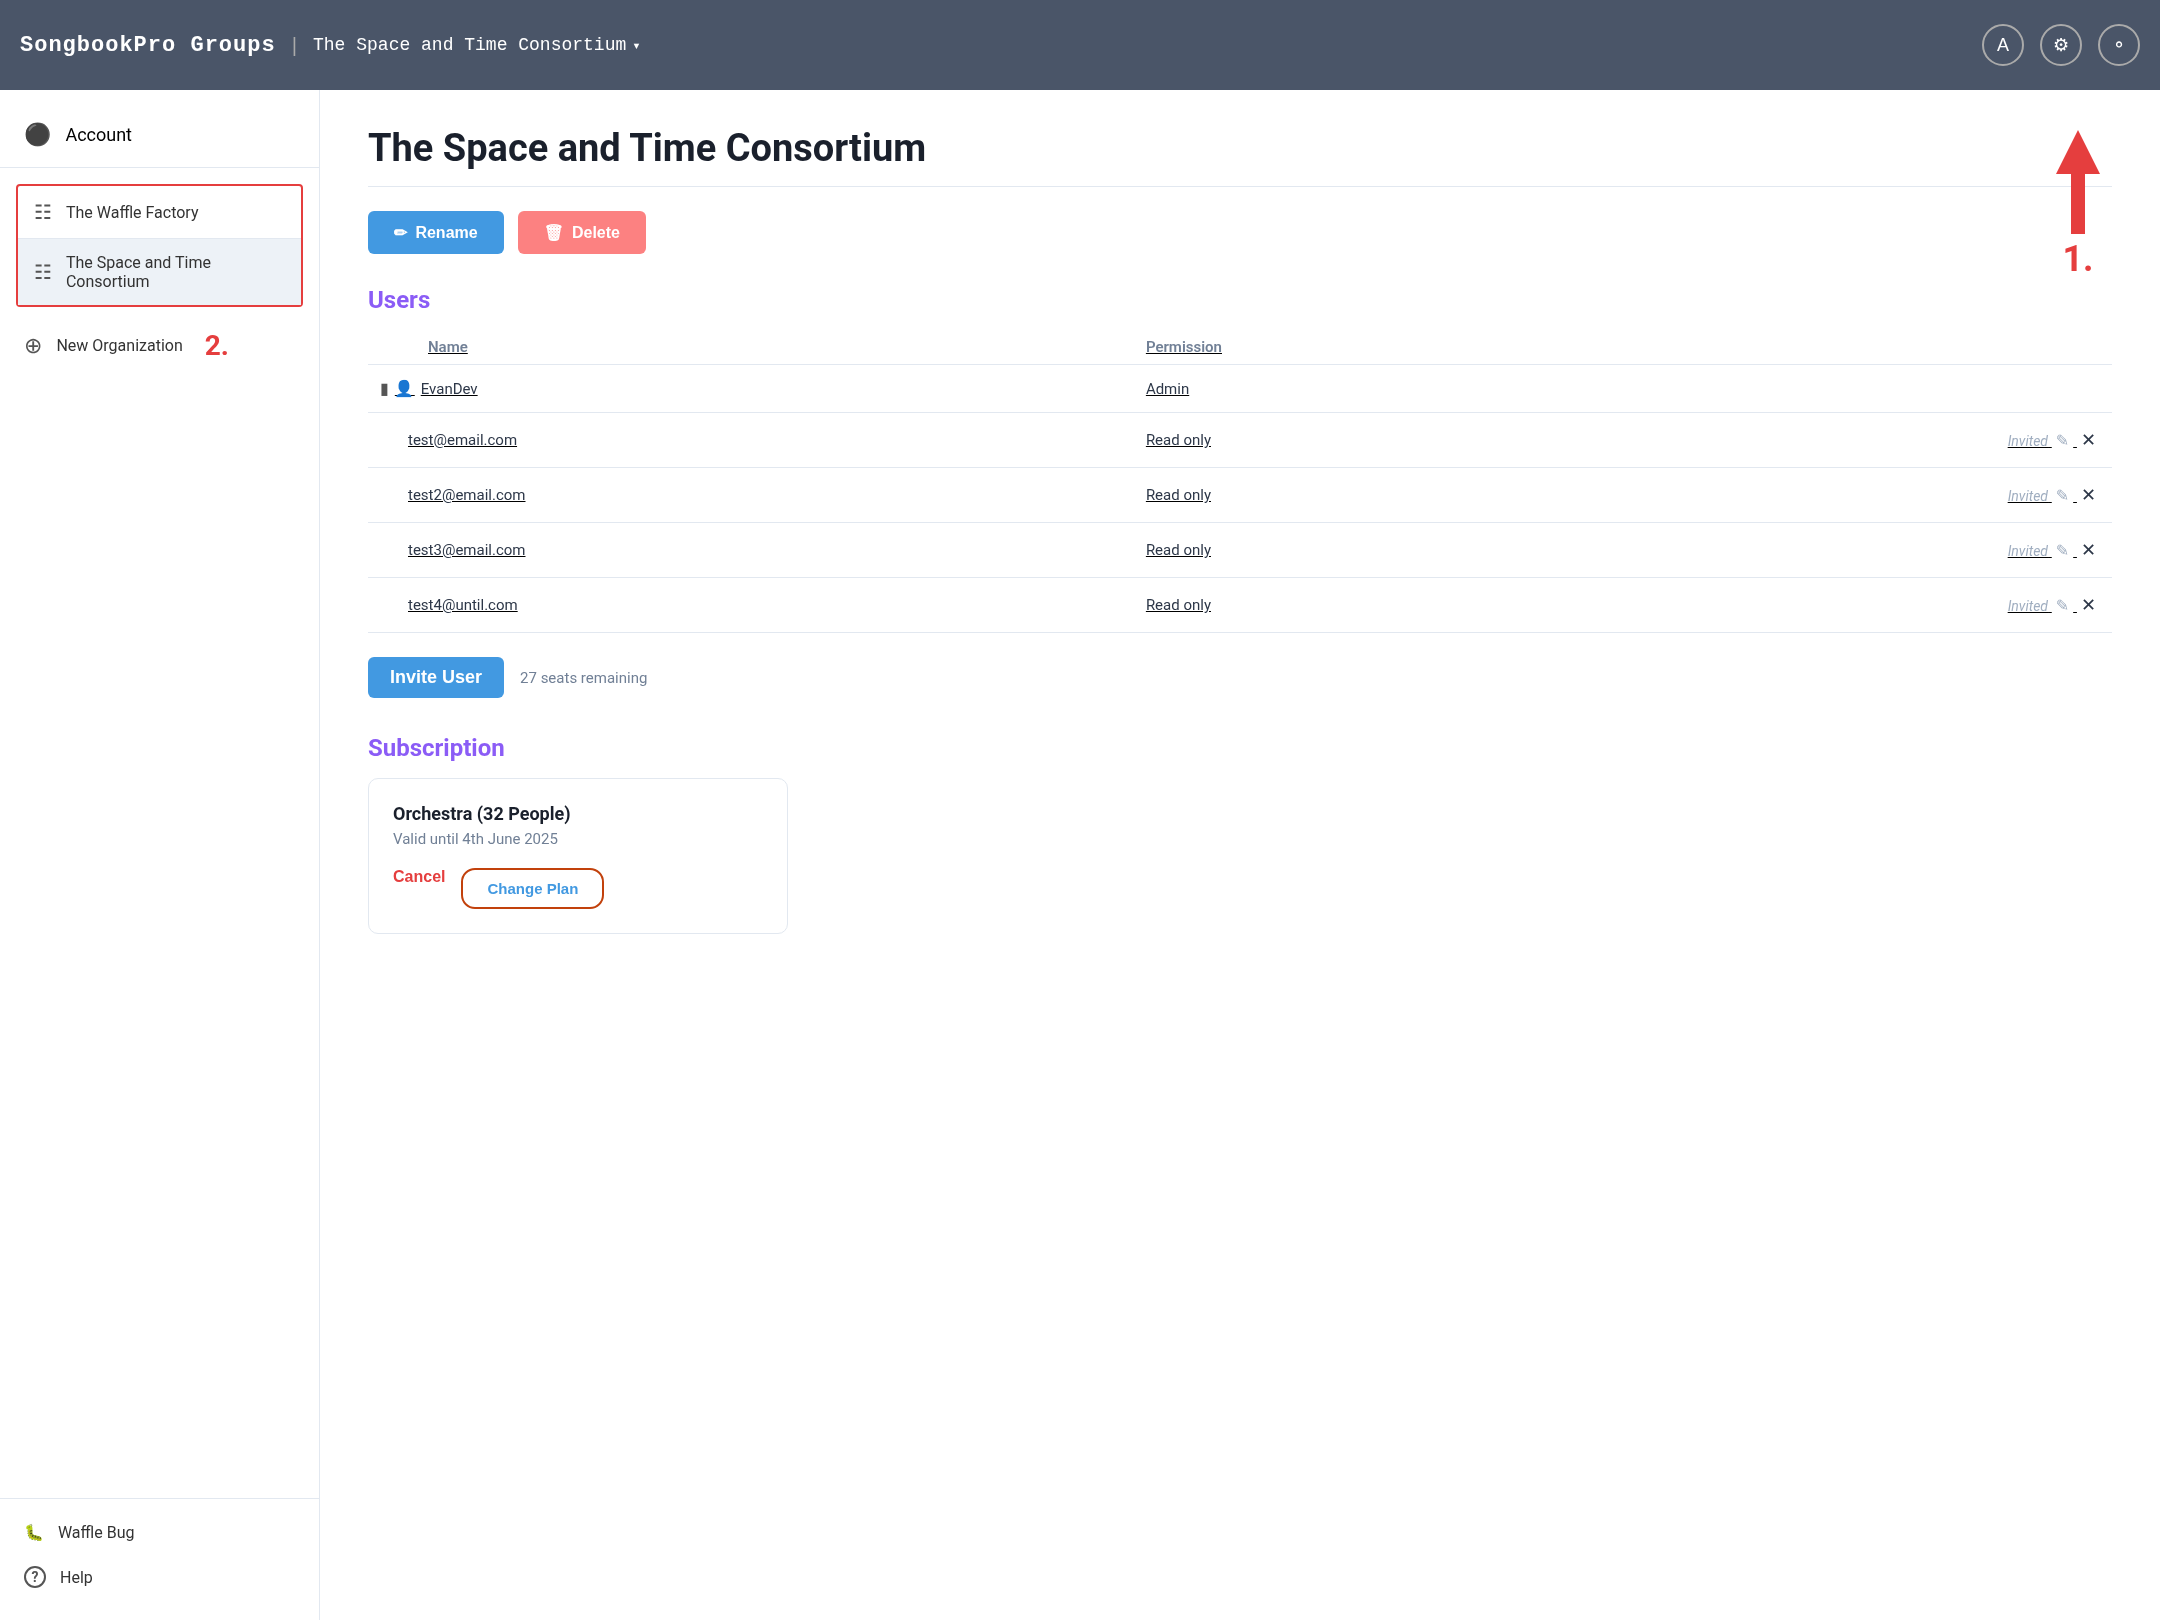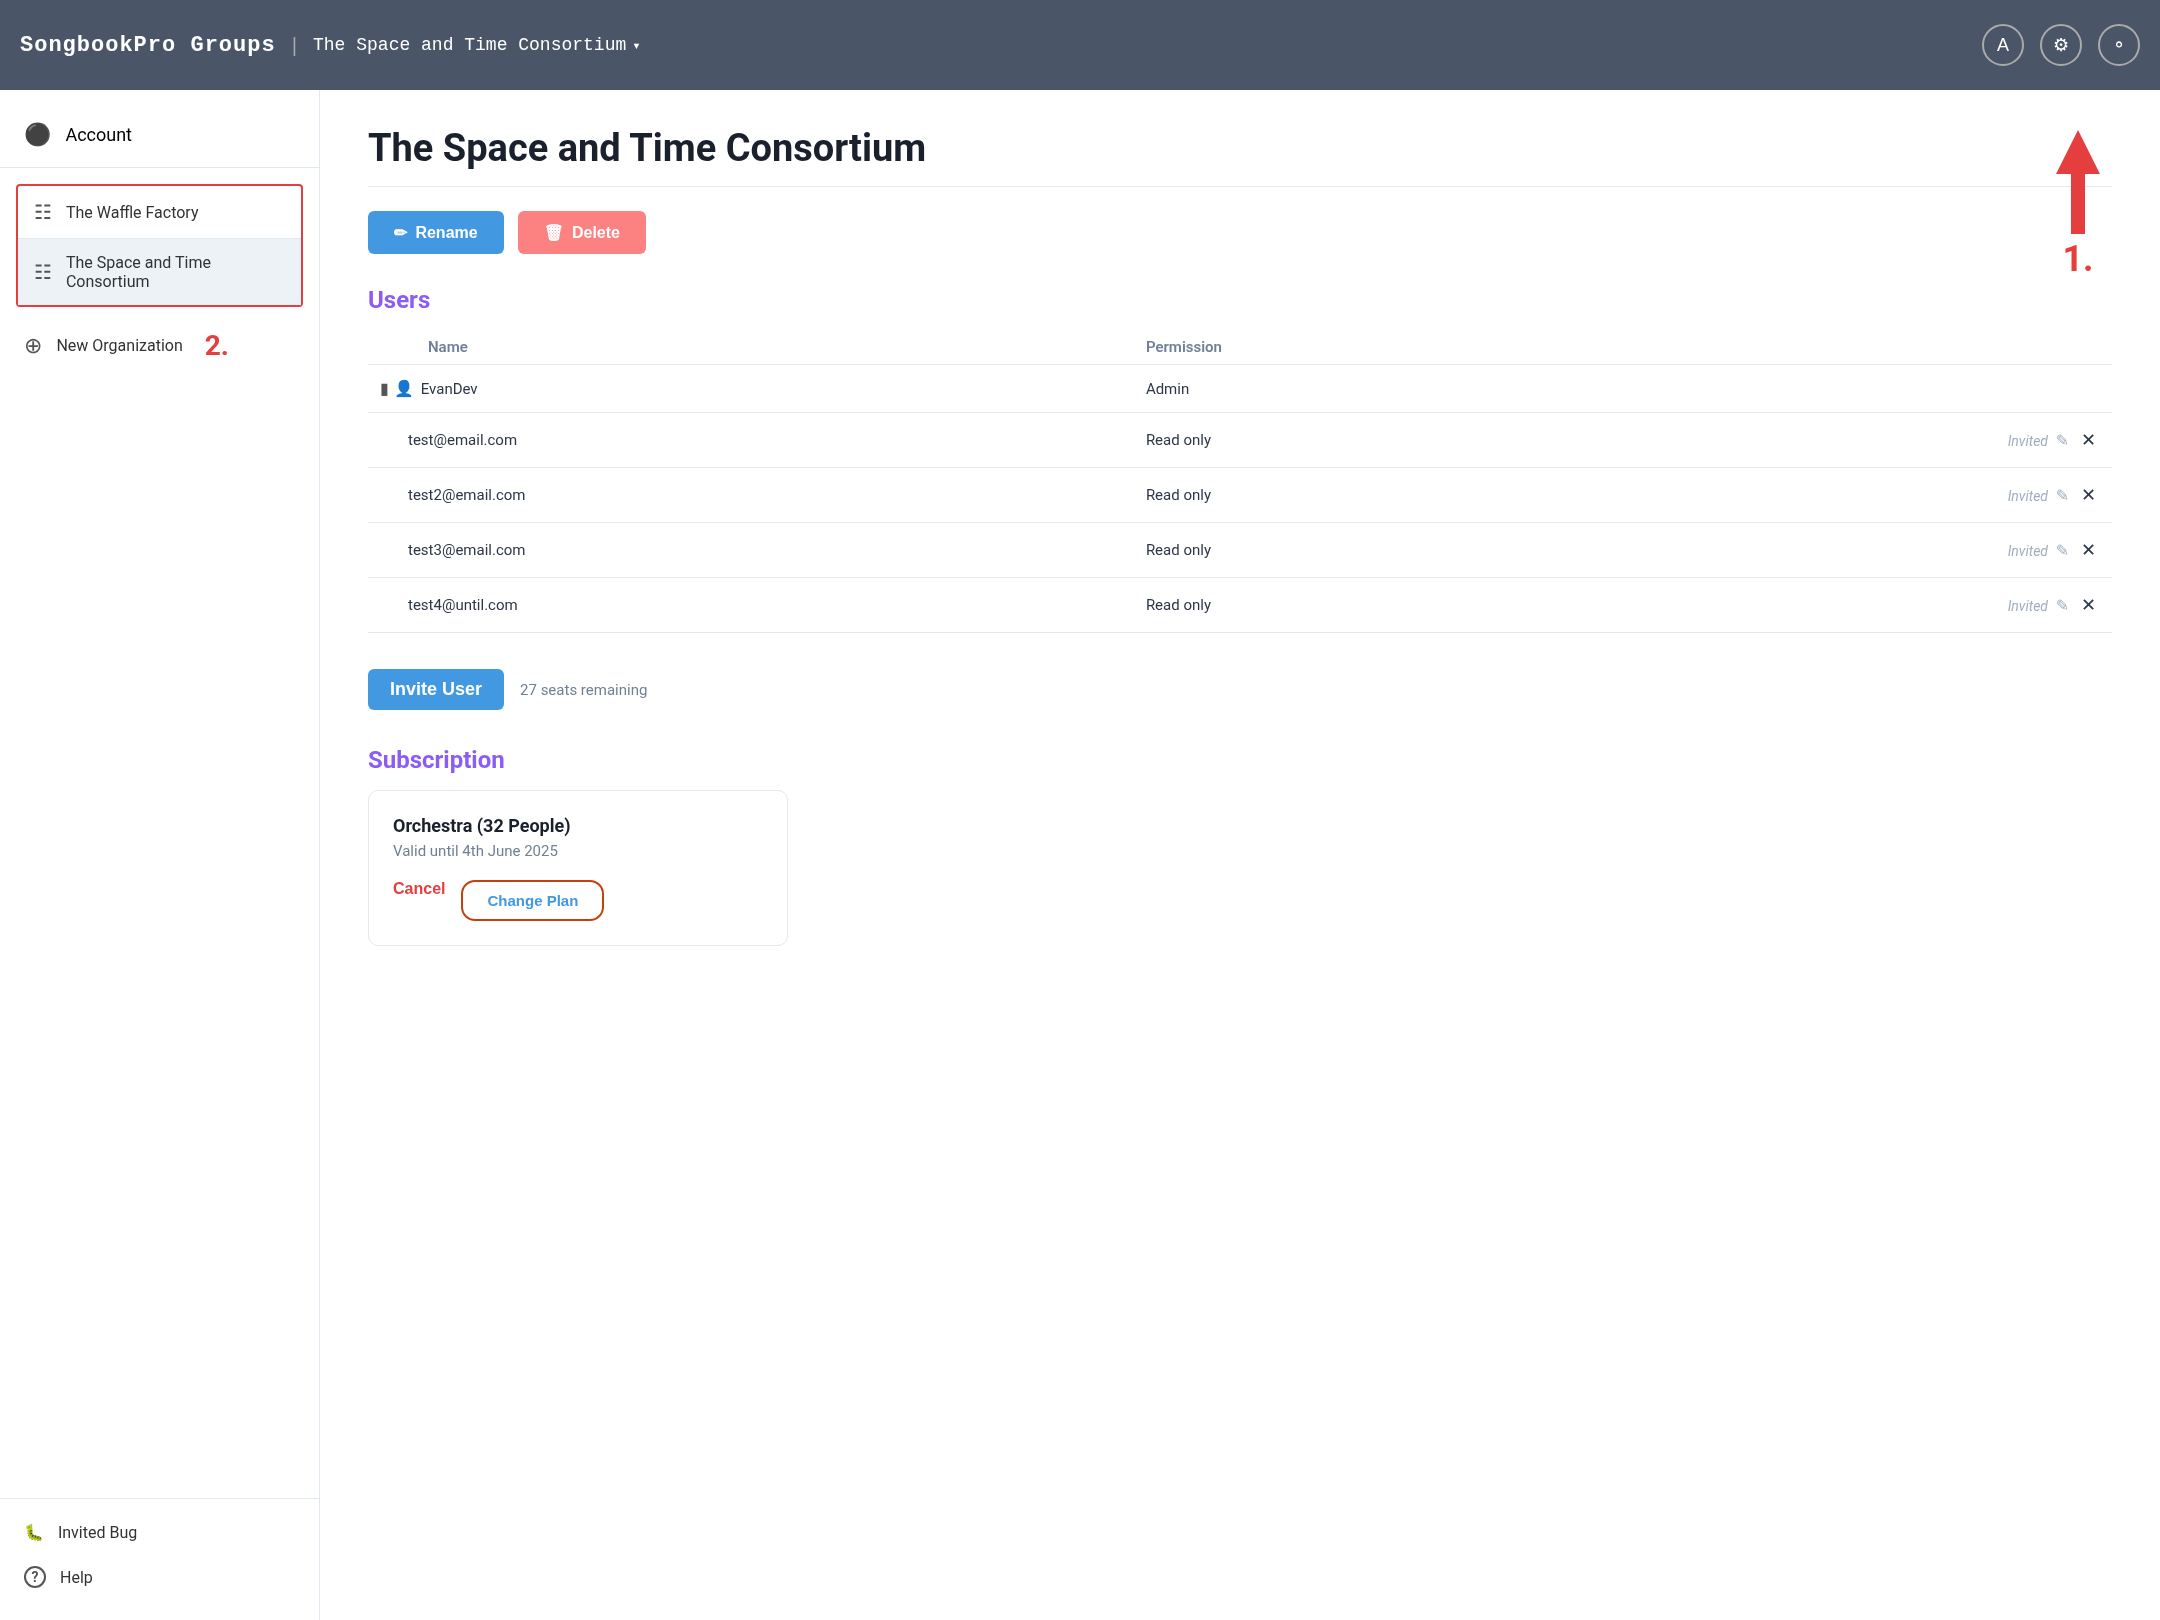--- a/index.html
+++ b/index.html
@@ -184,21 +184,22 @@
     
     .section-title {
       font-size: 24px;
       font-weight: 700;
       color: #8b5cf6;
       margin-bottom: 16px;
     }
     .users-table {
       width: 100%;
       border-collapse: collapse;
-      margin-bottom: 36px;
+      margin-bottom: 24px;
+      text-decoration: underline;
     }
     .users-table th {
       text-align: left;
       color: #718096;
       font-size: 15px;
       font-weight: 600;
       padding: 8px 12px;
       border-bottom: 1px solid #e2e8f0;
     }
     .users-table td {
@@ -376,21 +377,21 @@
       </div>
     </div>
     <div class="sidebar-new-org">
       <span class="new-org-icon">⊕</span>
       <span>New Organization</span>
       <span class="label-num-2">2.</span>
     </div>
     <div class="sidebar-bottom">
       <div class="sidebar-bottom-item">
         <span>🐛</span>
-        <span>Invited Bug</span>
+        <span>Waffle Bug</span>
       </div>
       <div class="sidebar-bottom-item">
         <span style="width:22px;height:22px;border-radius:50%;border:2px solid #555;display:inline-flex;align-items:center;justify-content:center;font-size:14px;font-weight:700;color:#555;">?</span>
         <span>Help</span>
       </div>
     </div>
   </div>
 
   <div class="main-content">
 

